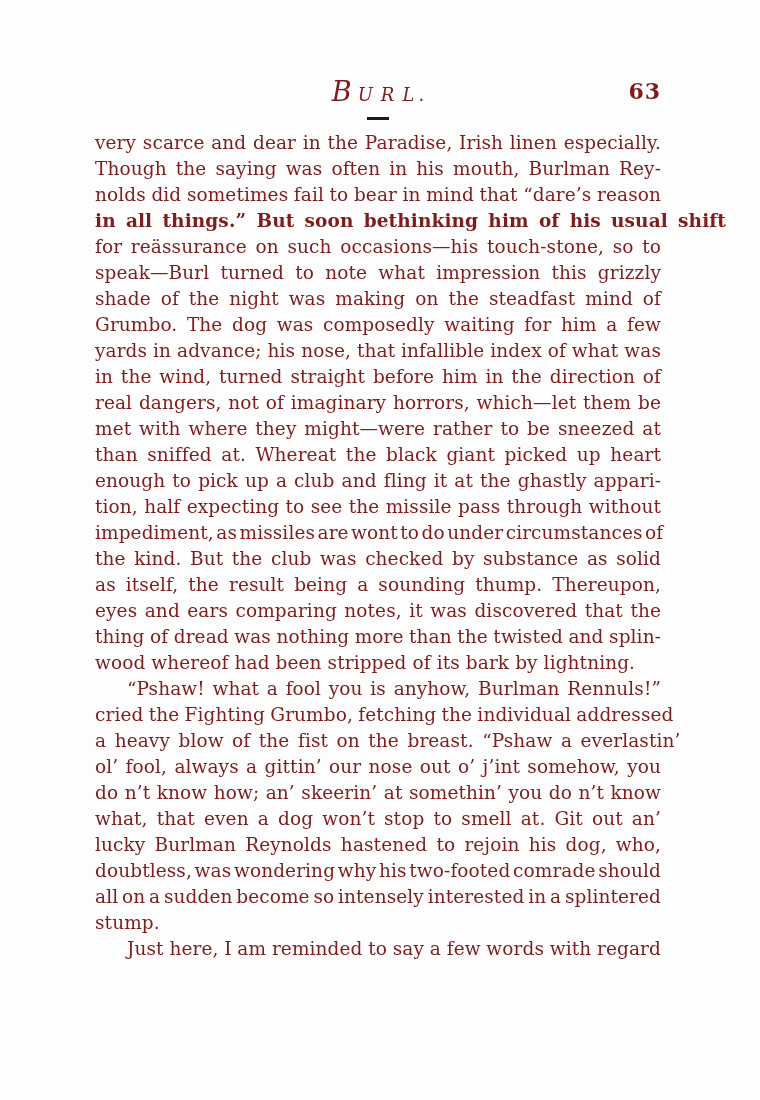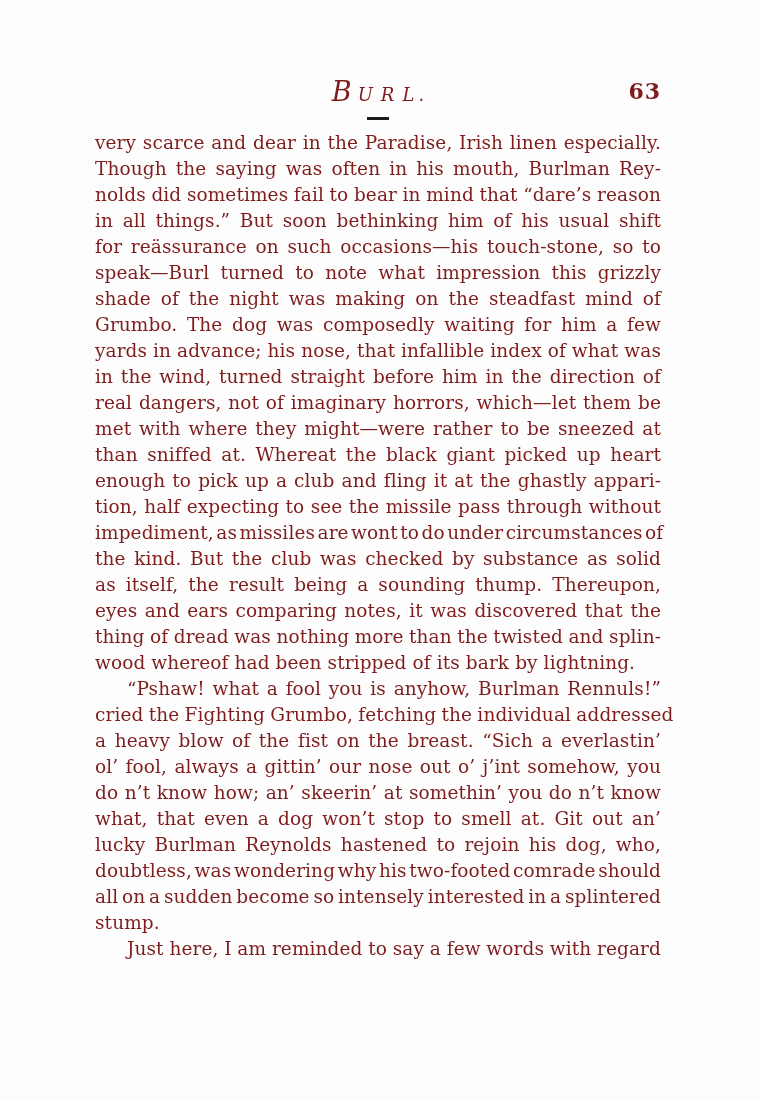--- a/index.html
+++ b/index.html
@@ -89,41 +89,41 @@
 <div class="page">
   <div class="header">
     <div class="title"><span class="t-initial">B</span><span class="t-rest">URL</span><span class="t-period">.</span></div>
     <div class="pageno">63</div>
     <div class="divider"></div>
   </div>
   <div class="text" id="text-block">
       <div class="line"><span style="word-spacing: 0.746528px; margin-top: 20px;">very scarce and dear in the Paradise, Irish linen especially.</span></div>
       <div class="line"><span style="word-spacing: 3.07812px;">Though the saying was often in his mouth, Burlman Rey-</span></div>
       <div class="line"><span style="word-spacing: -0.384375px; text-align: right;">nolds did sometimes fail to bear in mind that “dare’s reason</span></div>
-      <div class="line"><span style="word-spacing: 3.67969px;">in all things.”  But soon bethinking him of his usual shift</span></div>
+      <div class="line"><span style="word-spacing: 3.67969px; font-weight: bold;">in all things.”  But soon bethinking him of his usual shift</span></div>
       <div class="line"><span style="word-spacing: 2.73438px;">for reässurance on such occasions—his touch-stone, so to</span></div>
       <div class="line"><span style="word-spacing: 5.24777px;">speak—Burl turned to note what impression this grizzly</span></div>
       <div class="line"><span style="word-spacing: 3.93281px;">shade of the night was making on the steadfast mind of</span></div>
       <div class="line"><span style="word-spacing: 3.60417px;">Grumbo.  The dog was composedly waiting for him a few</span></div>
       <div class="line"><span style="word-spacing: -0.0515625px;">yards in advance; his nose, that infallible index of what was</span></div>
       <div class="line"><span style="word-spacing: 1.85938px;">in the wind, turned straight before him in the direction of</span></div>
       <div class="line"><span style="word-spacing: 0.785156px;">real dangers, not of imaginary horrors, which—let them be</span></div>
       <div class="line"><span style="word-spacing: 1.88889px;">met with where they might—were rather to be sneezed at</span></div>
       <div class="line"><span style="word-spacing: 3.56076px;">than sniffed at.  Whereat the black giant picked up heart</span></div>
       <div class="line"><span style="word-spacing: 1.07161px;">enough to pick up a club and fling it at the ghastly appari-</span></div>
       <div class="line"><span style="word-spacing: 0.388889px;">tion, half expecting to see the missile pass through without</span></div>
       <div class="line"><span style="word-spacing: -3.5px;">impediment, as missiles are wont to do under circumstances of</span></div>
       <div class="line"><span style="word-spacing: 2.575px;">the kind.  But the club was checked by substance as solid</span></div>
       <div class="line"><span style="word-spacing: 4.06445px;">as itself, the result being a sounding thump.  Thereupon,</span></div>
       <div class="line"><span style="word-spacing: 1.50868px;">eyes and ears comparing notes, it was discovered that the</span></div>
       <div class="line"><span style="word-spacing: -0.475px;">thing of dread was nothing more than the twisted and splin-</span></div>
       <div class="line"><span>wood whereof had been stripped of its bark by lightning.</span></div>
       <div class="line indent"><span style="word-spacing: 1.72266px;">“Pshaw! what a fool you is anyhow, Burlman Rennuls!”</span></div>
       <div class="line"><span style="word-spacing: -0.694196px;">cried the Fighting Grumbo, fetching the individual addressed</span></div>
-      <div class="line"><span style="word-spacing: 2.53835px;">a heavy blow of the fist on the breast.  “Sich a everlastin’</span></div>
+      <div class="line"><span style="word-spacing: 2.53835px;">a heavy blow of the fist on the breast.  “Pshaw a everlastin’</span></div>
       <div class="line"><span style="word-spacing: 1.38636px;">ol’ fool, always a gittin’ our nose out o’ j’int somehow, you</span></div>
       <div class="line"><span style="word-spacing: 0.512784px;">do n’t know how; an’ skeerin’ at somethin’ you do n’t know</span></div>
       <div class="line"><span style="word-spacing: 3.11849px;">what, that even a dog won’t stop to smell at.  Git out an’</span></div>
       <div class="line"><span style="word-spacing: 3.22656px;">lucky Burlman Reynolds hastened to  rejoin his dog, who,</span></div>
       <div class="line"><span style="word-spacing: -3.27009px;">doubtless, was wondering why his two-footed comrade should</span></div>
       <div class="line"><span style="word-spacing: -2.19531px;">all on a sudden become so intensely interested in a splintered</span></div>
       <div class="line"><span>stump.</span></div>
       <div class="line indent"><span style="word-spacing: -0.225852px;">Just here, I am reminded to say a few words with regard</span></div>
     </div>
 </div>

